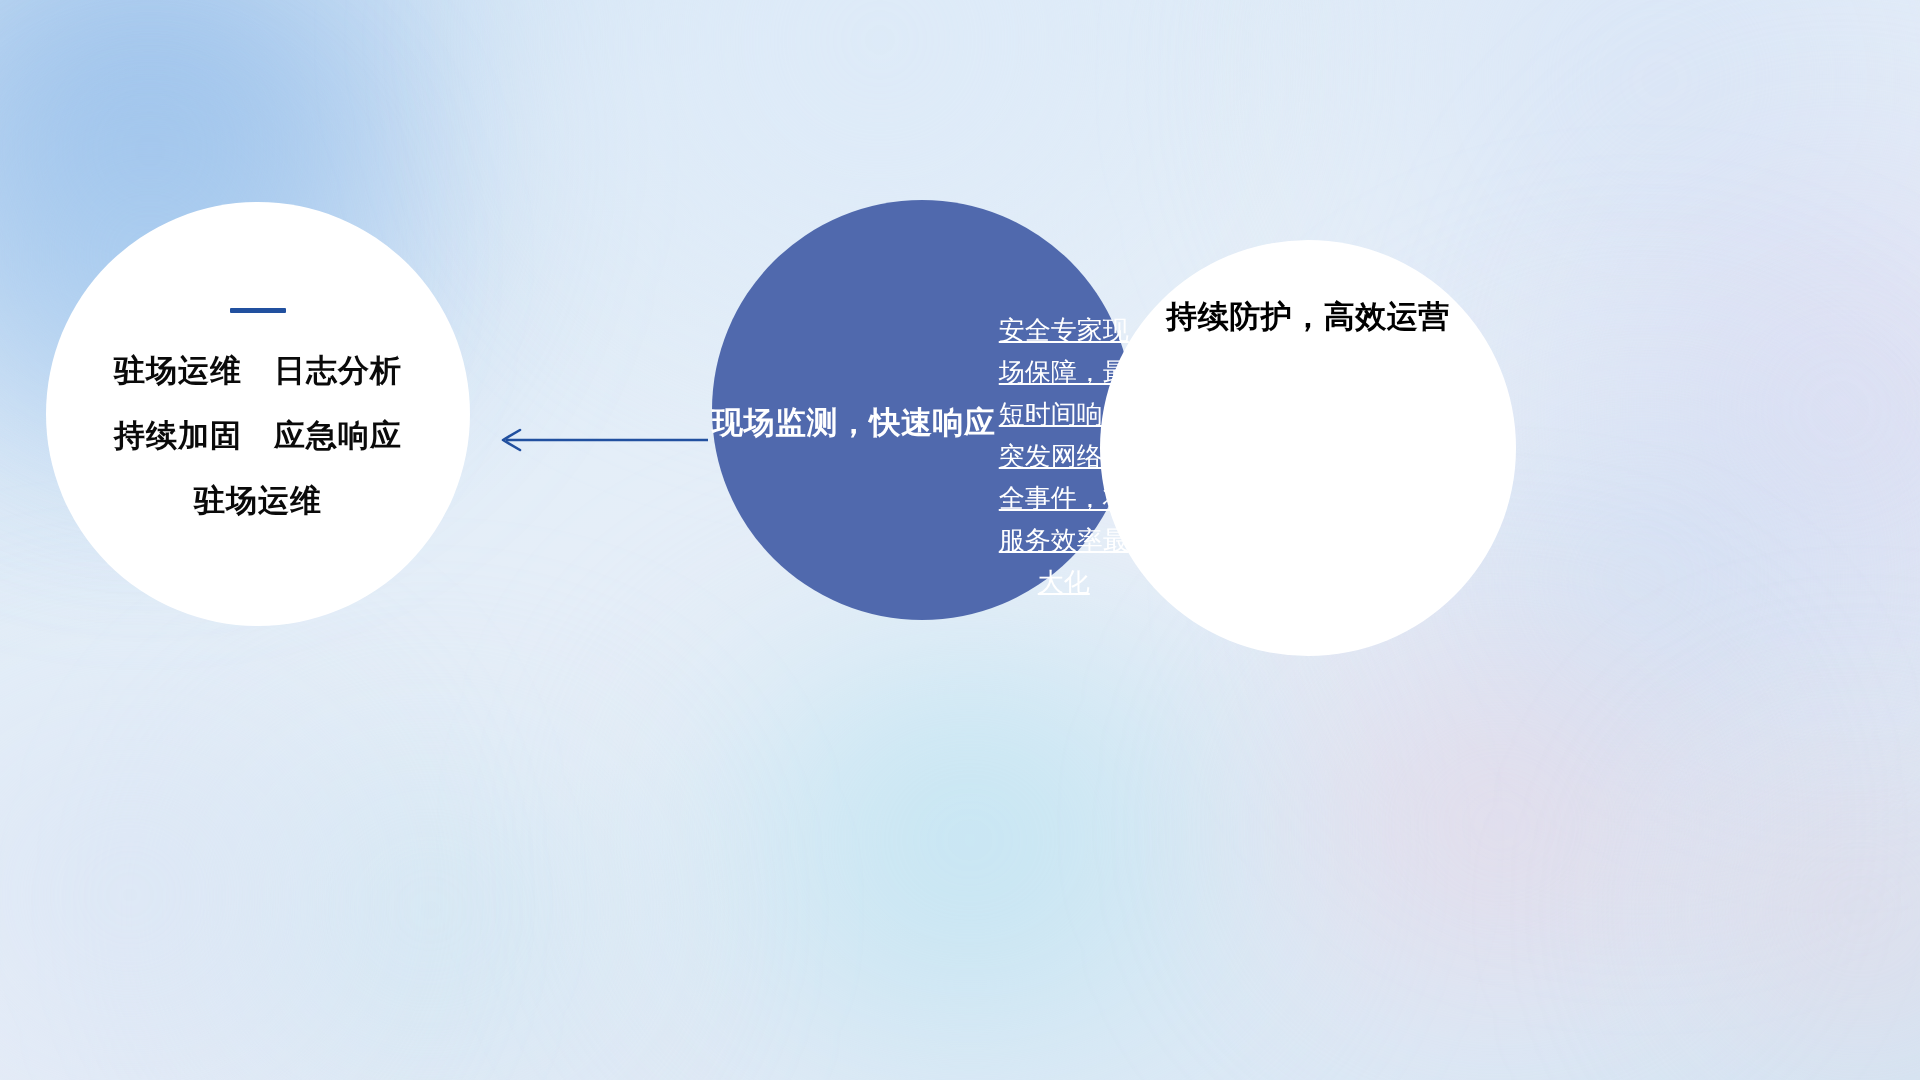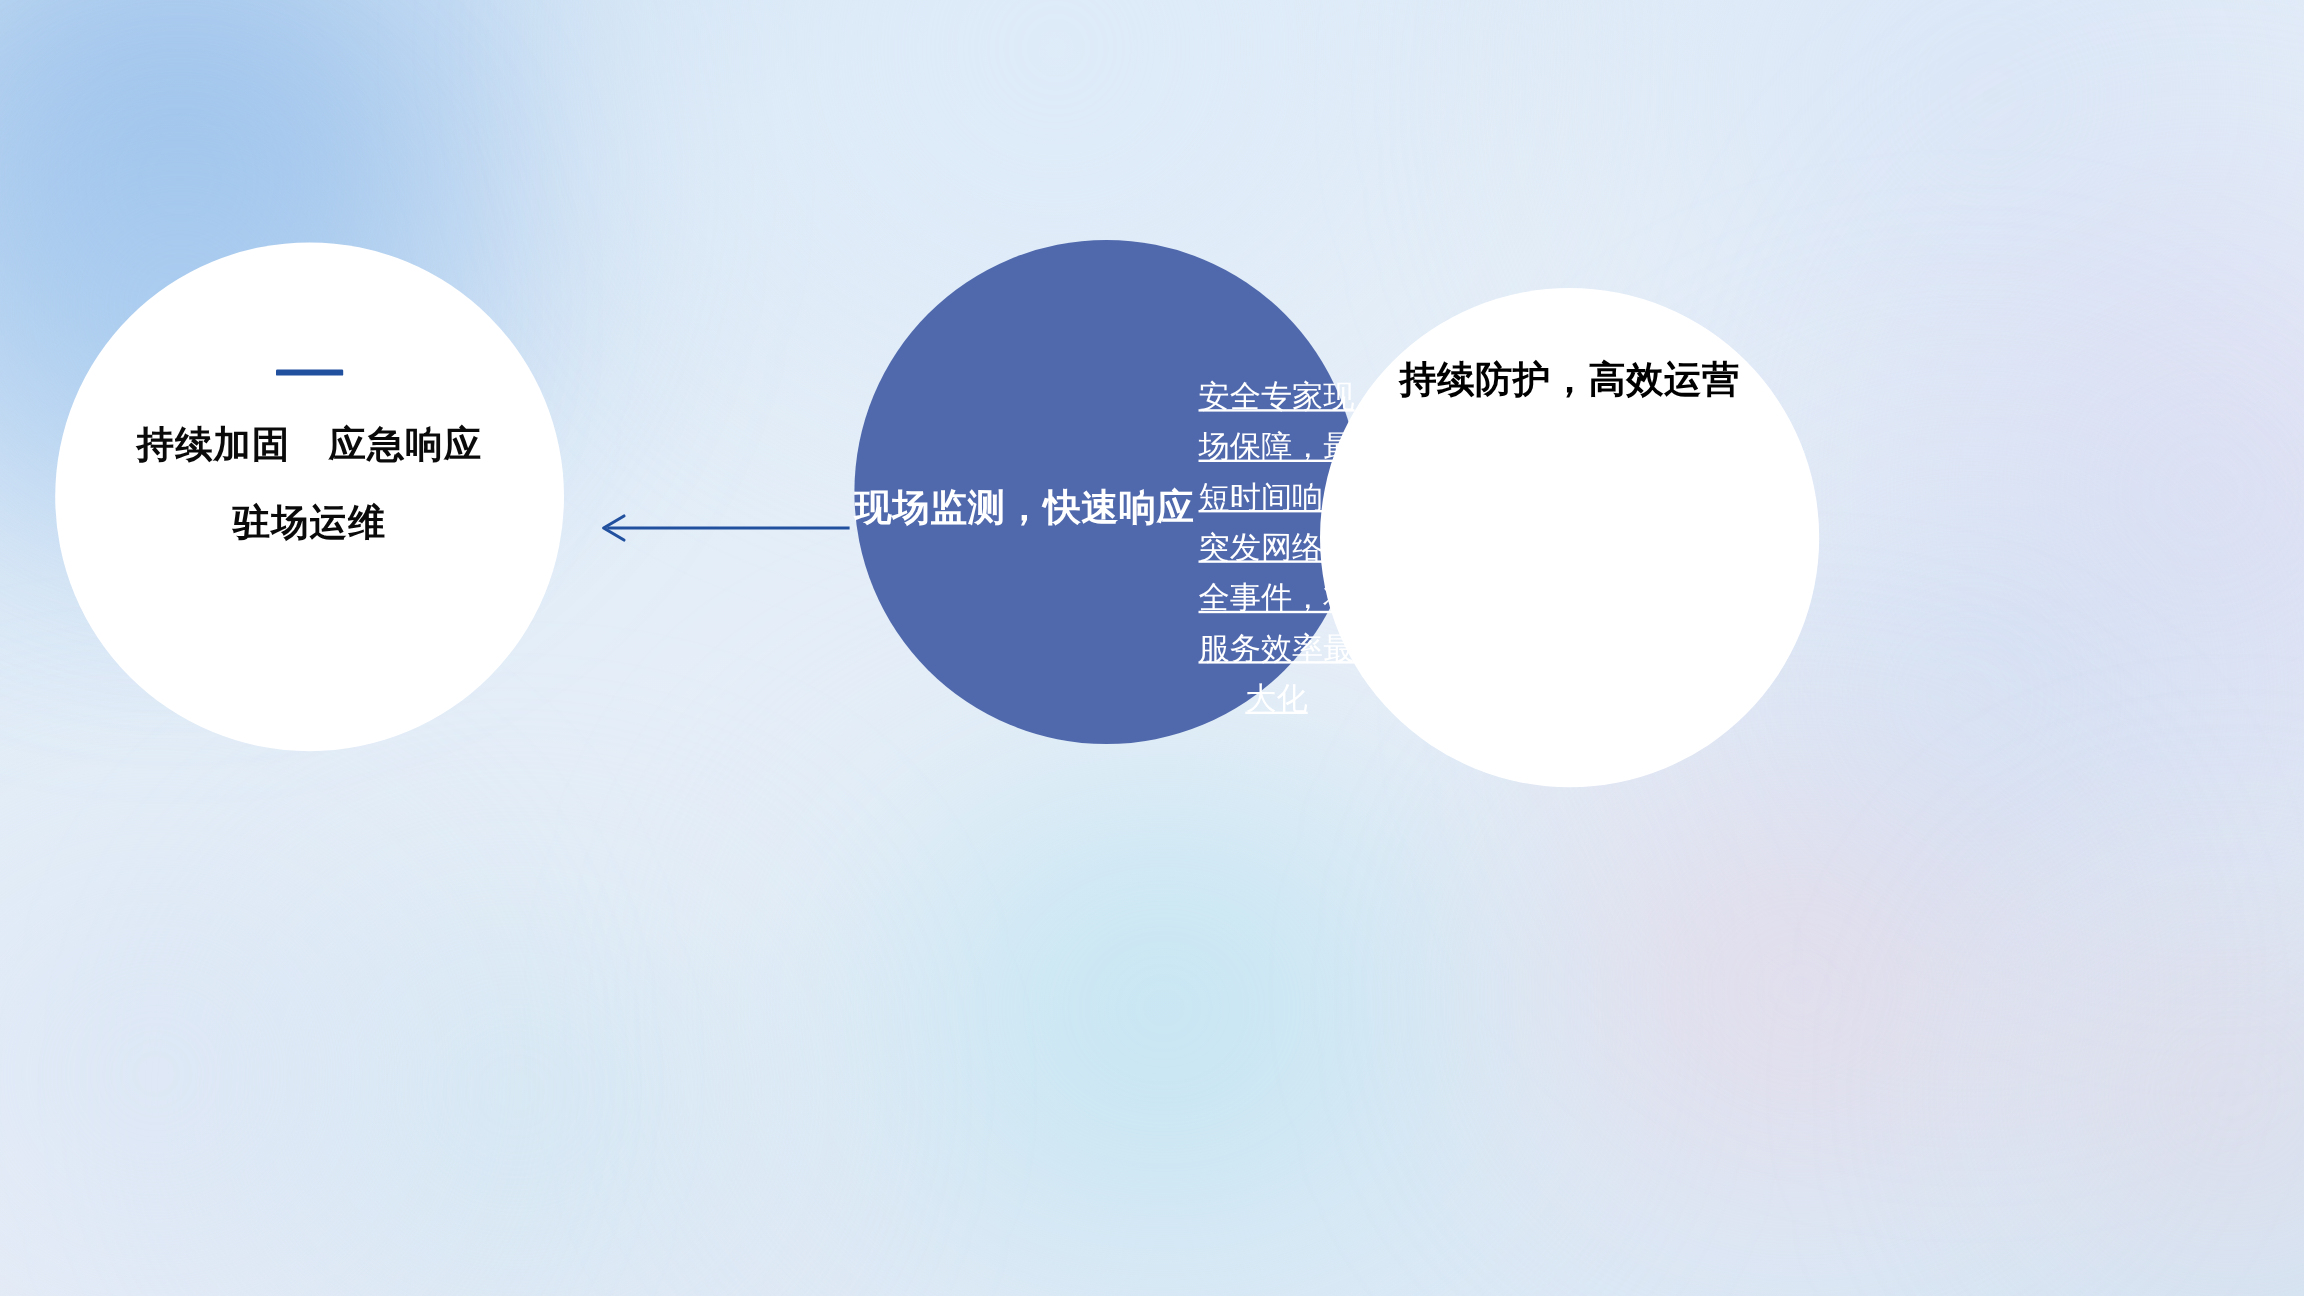--- a/index.html
+++ b/index.html
@@ -224,18 +224,19 @@
 
   <div class="circle" id="circle-right">
     <div class="inner">
       <div class="right-title">持续防护，高效运营</div>
     </div>
   </div>
 
   <div class="circle" id="circle-left">
     <div class="inner">
       <div class="divider-dash"></div>
+      <div class="left-line">驻场运维　日志分析</div>
       <div class="left-line">持续加固　应急响应</div>
       <div class="left-line">驻场运维</div>
     </div>
   </div>
 
 </div>
 
 </body></html>

